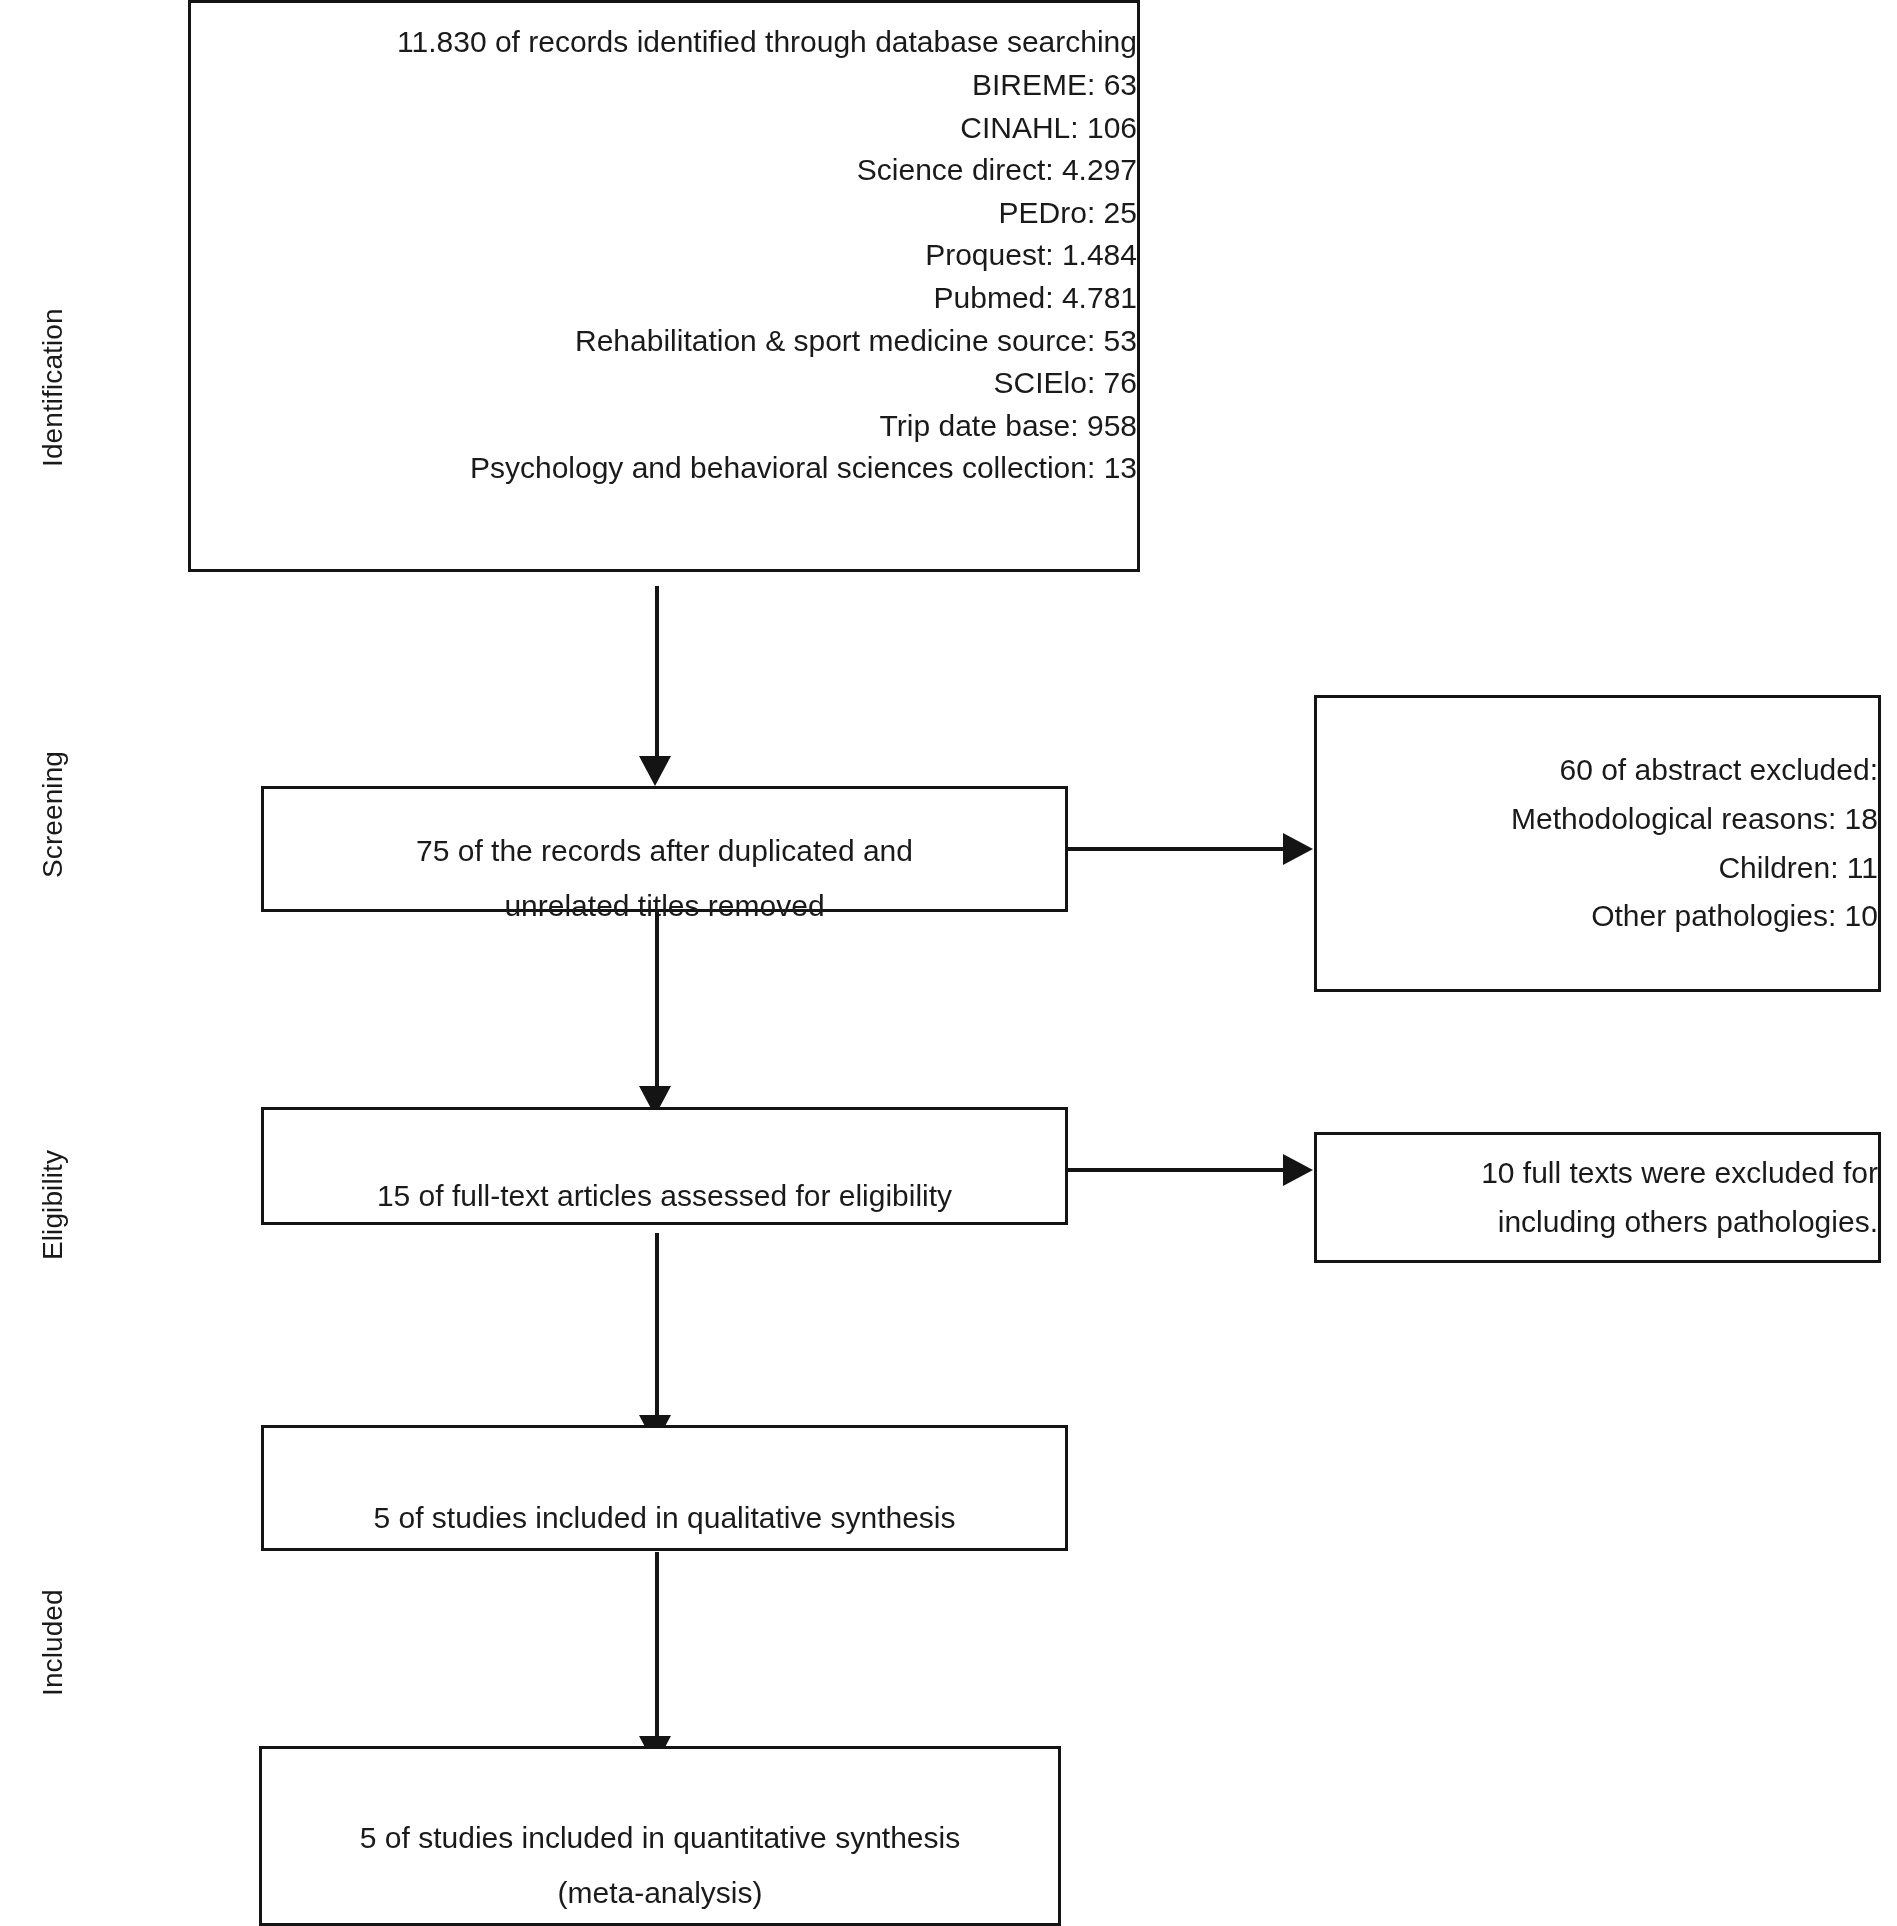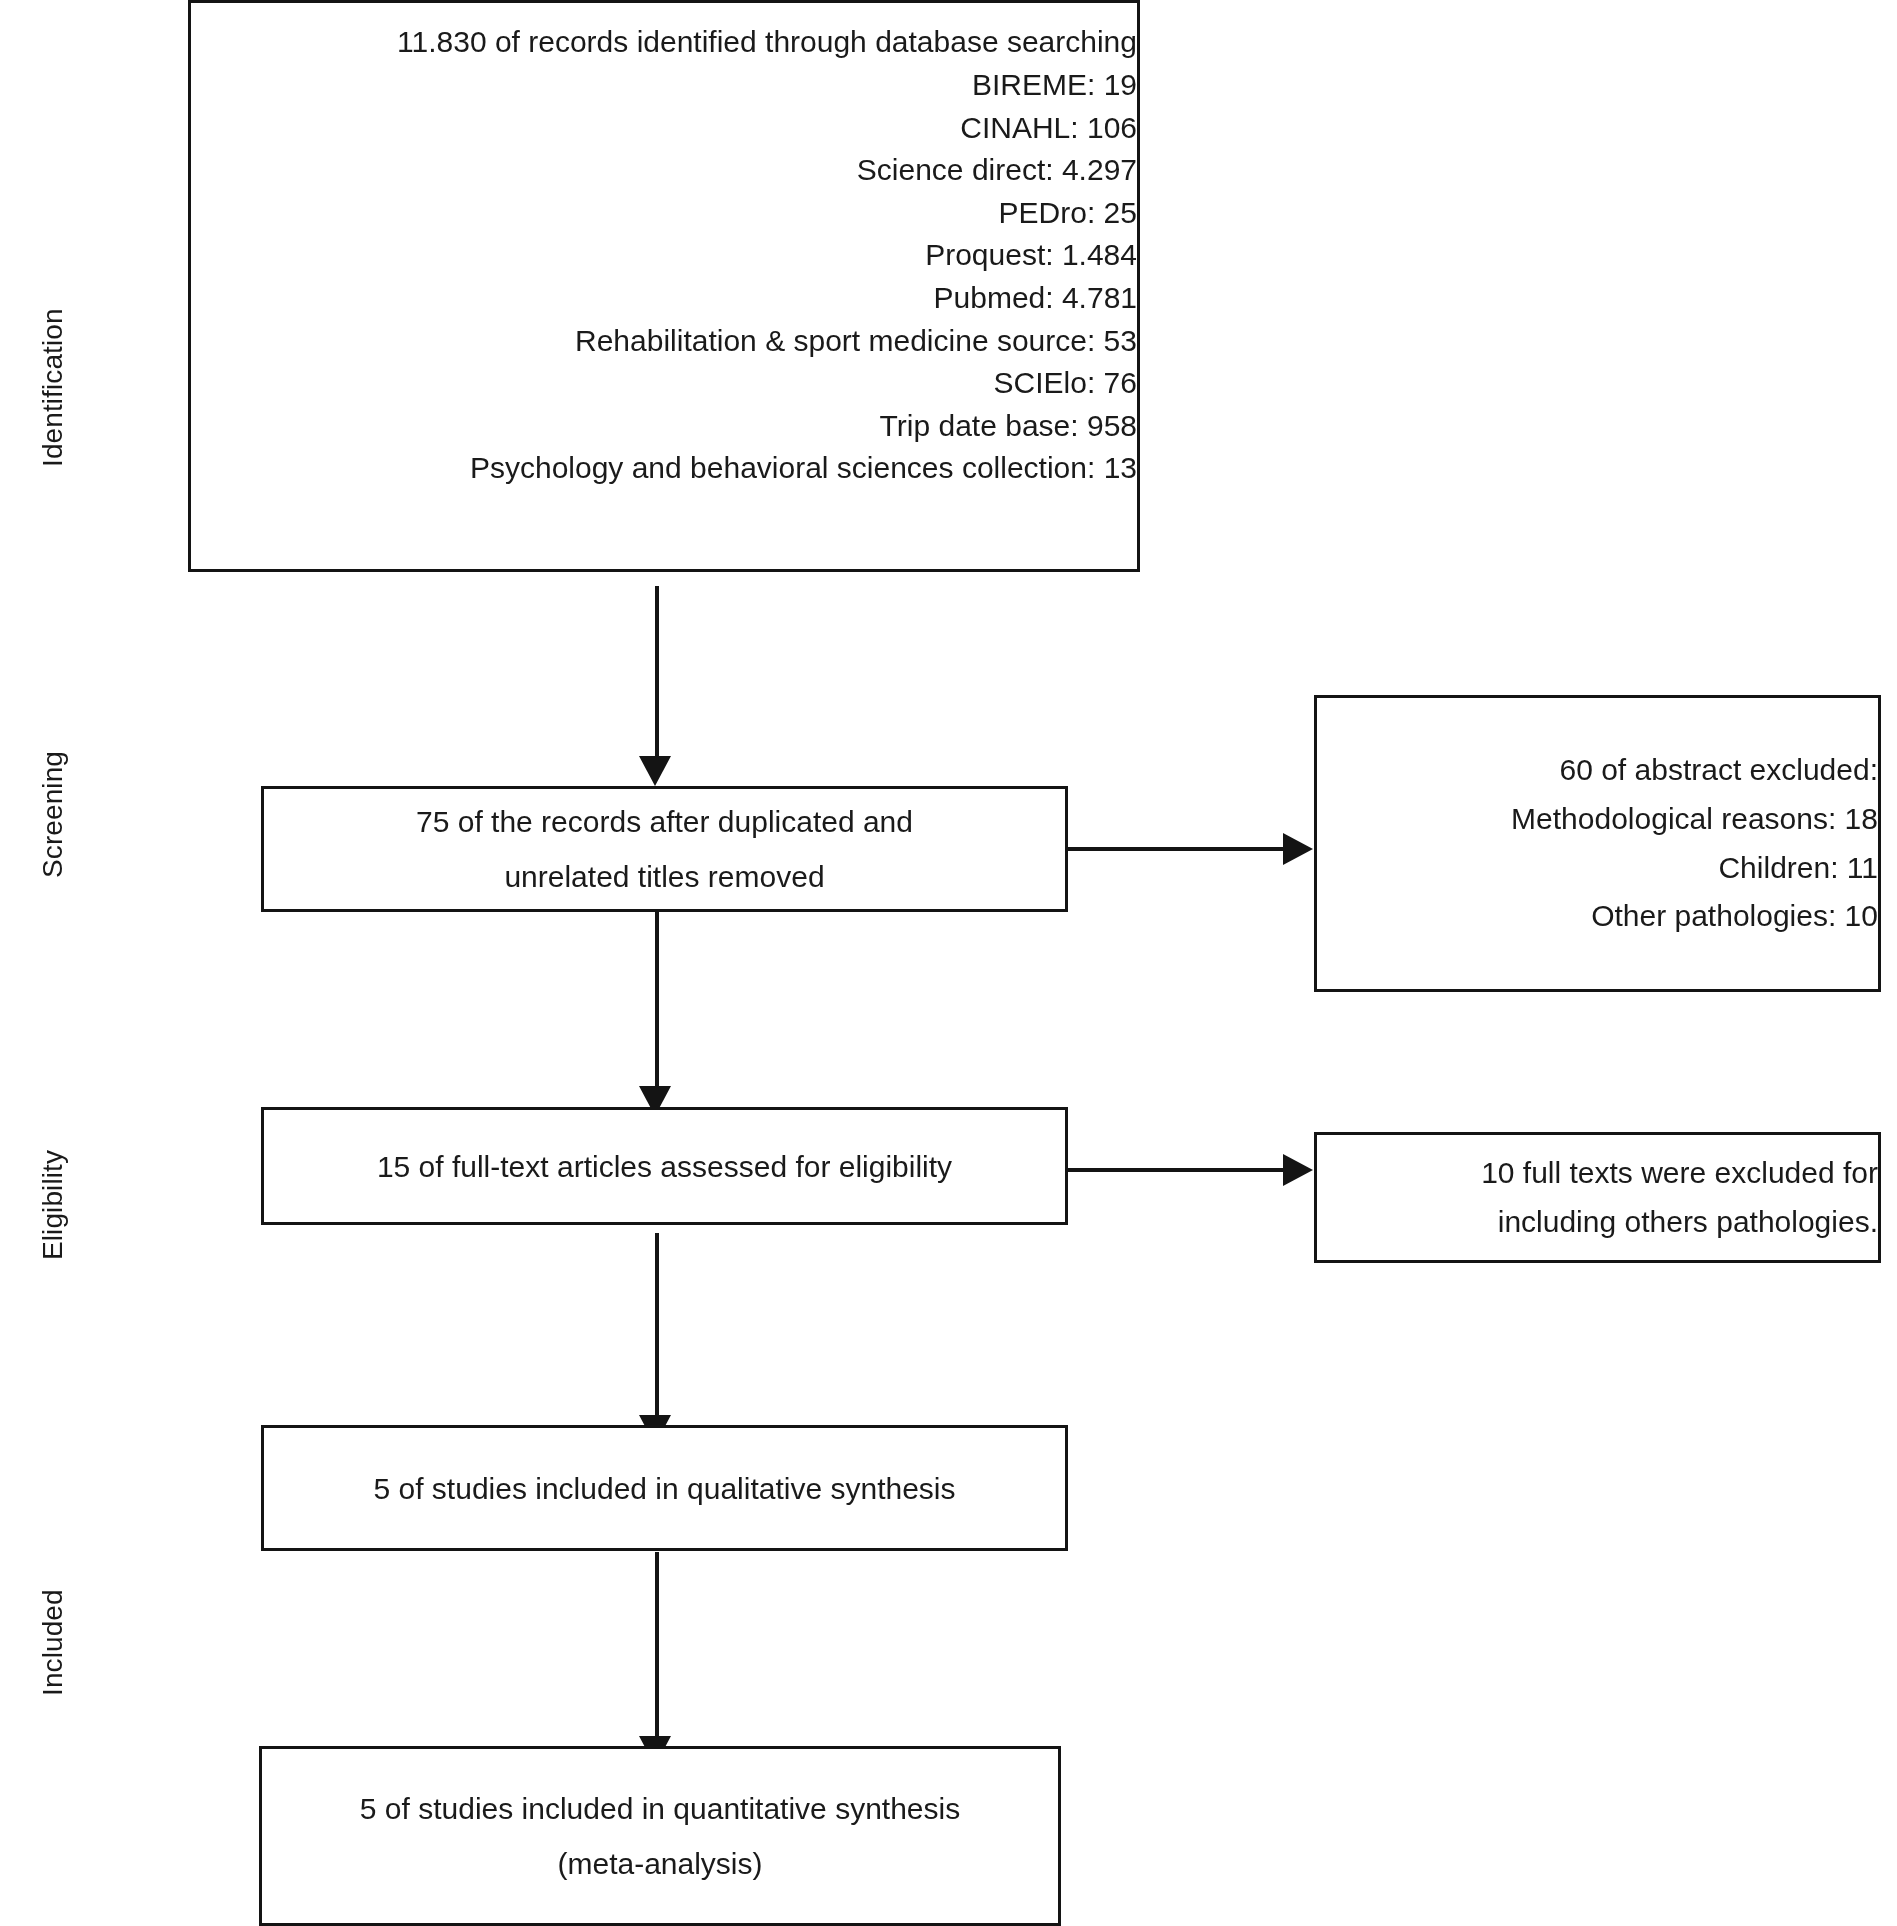--- a/index.html
+++ b/index.html
@@ -44,20 +44,21 @@
     height: 100%;
     display: flex;
     flex-direction: column;
     justify-content: center;
     box-sizing: border-box;
     text-align: right;
   }
   .node-inner.centered {
     align-items: center;
     text-align: center;
+    margin-top: 29px;
   }
   .line {
     font-size: 30px;
     line-height: 1.30;
     color: #1a1a1a;
     white-space: pre;
   }
   .node.left-list .node-inner {
     justify-content: flex-start;
     padding: 18.4px 0 0 21px;
@@ -116,21 +117,21 @@
 
   <div class="stage-label" style="left:39px; top:878px;">Screening</div>
 
   <div class="stage-label" style="left:39px; top:1260px;">Eligibility</div>
 
   <div class="stage-label" style="left:39px; top:1696px;">Included</div>
 
   <div class="node left-list" style="left:188px; top:0px; width:952px; height:572px;">
     <div class="node-inner">
       <div class="line"> 11.830 of records identified through database searching</div>
-      <div class="line">BIREME: 19</div>
+      <div class="line">BIREME: 63</div>
       <div class="line">CINAHL: 106</div>
       <div class="line">Science direct: 4.297</div>
       <div class="line">PEDro: 25</div>
       <div class="line">Proquest: 1.484</div>
       <div class="line">Pubmed: 4.781</div>
       <div class="line">Rehabilitation &amp; sport medicine source: 53</div>
       <div class="line">SCIElo: 76</div>
       <div class="line">Trip date base: 958</div>
       <div class="line">Psychology and behavioral sciences collection: 13</div>
     </div>

